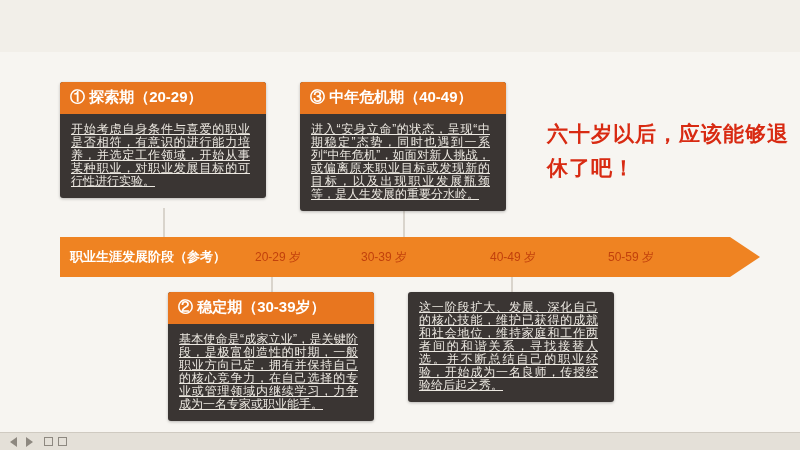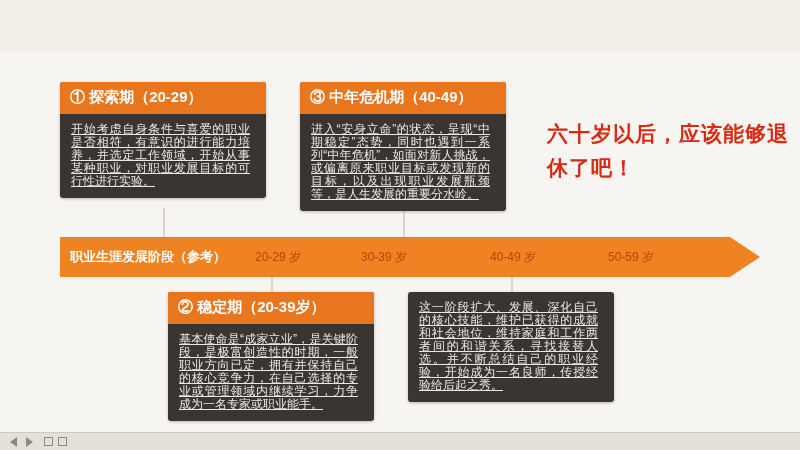--- a/index.html
+++ b/index.html
@@ -193,21 +193,21 @@
       <div id="bar-body"></div>
       <div id="bar-head"></div>
       <div id="bar-label">职业生涯发展阶段（参考）</div>
       <div class="bar-tick tick-0">20-29 岁</div>
       <div class="bar-tick tick-1">30-39 岁</div>
       <div class="bar-tick tick-2">40-49 岁</div>
       <div class="bar-tick tick-3">50-59 岁</div>
     </div>
 
     <div class="card" id="card-2">
-      <div class="card-head">② 稳定期（20-39岁）</div>
+      <div class="card-head">② 稳定期（30-39岁）</div>
       <div class="card-body">基本使命是“成家立业”，是关键阶段，是极富创造性的时期，一般职业方向已定，拥有并保持自己的核心竞争力，在自己选择的专业或管理领域内继续学习，力争成为一名专家或职业能手。</div>
     </div>
 
     <div class="card" id="card-4">
       <div class="card-body">这一阶段扩大、发展、深化自己的核心技能，维护已获得的成就和社会地位，维持家庭和工作两者间的和谐关系，寻找接替人选。并不断总结自己的职业经验，开始成为一名良师，传授经验给后起之秀。</div>
     </div>
 
     <div id="watermark">
       <div id="wm-mark">系</div>
 

